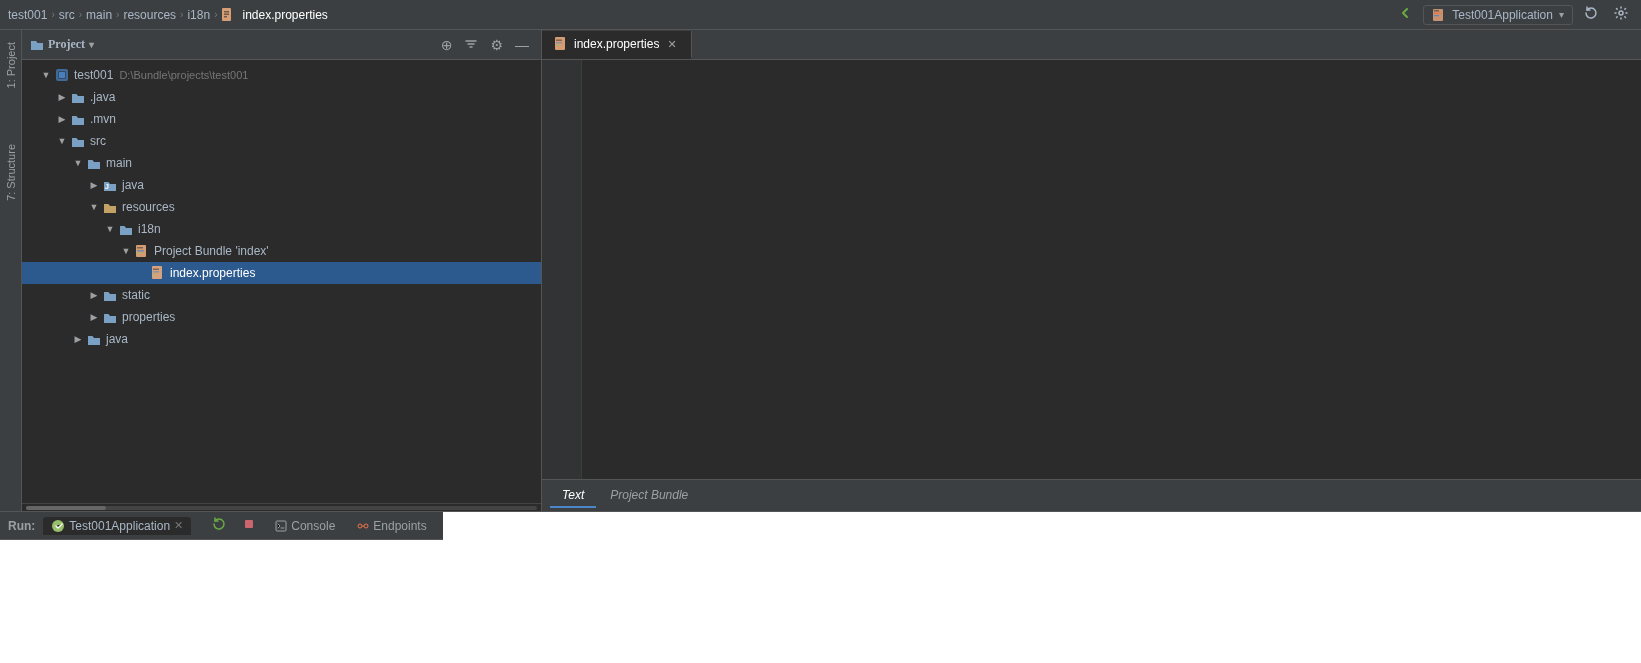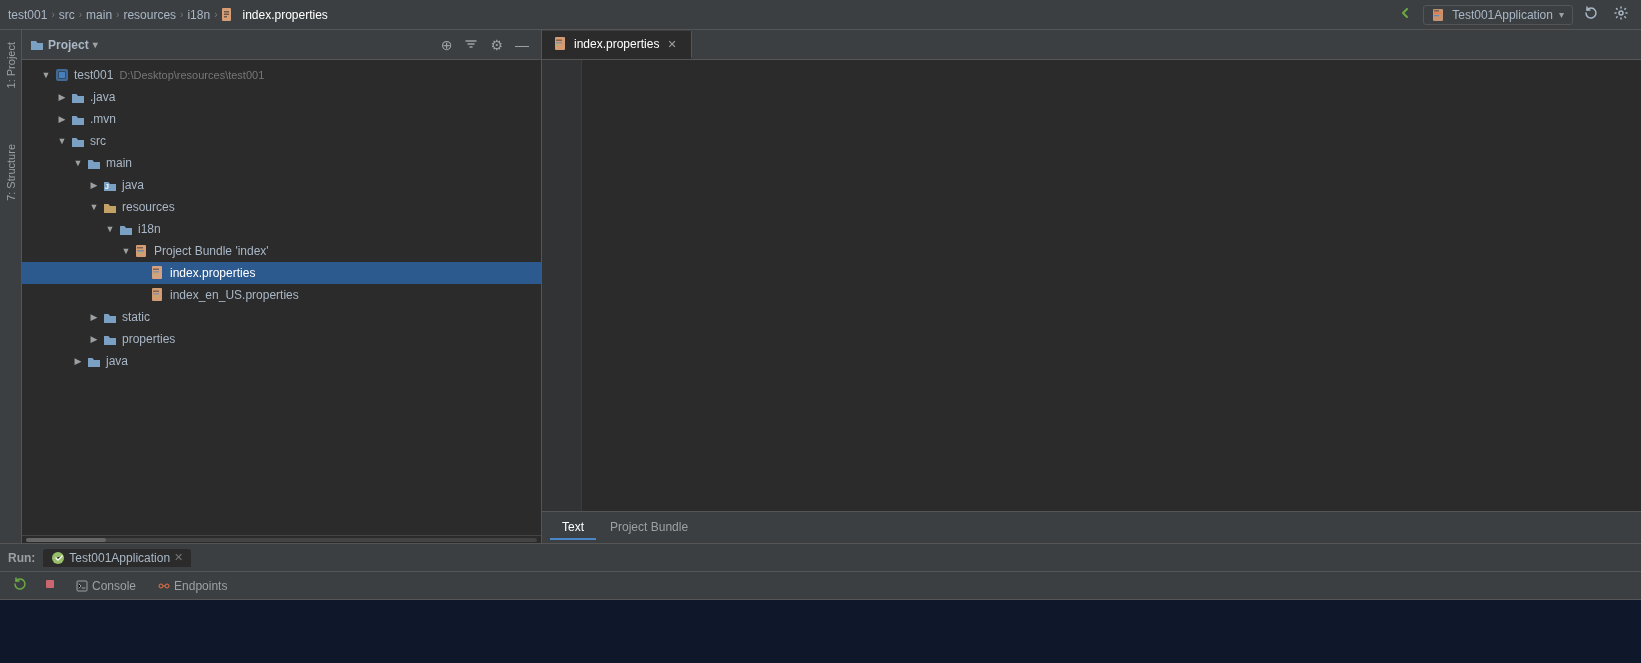--- a/index.html
+++ b/index.html
@@ -95,20 +95,21 @@
       gap: 6px;
       border-bottom: 1px solid #555;
     }
     .panel-title {
       font-size: 12px;
       color: #a9b7c6;
       font-weight: bold;
       display: flex;
       align-items: center;
       gap: 4px;
+      font-family: Liberation Serif, serif;
     }
     .panel-actions {
       margin-left: auto;
       display: flex;
       gap: 4px;
     }
     .panel-action-btn {
       background: none;
       border: none;
       color: #9da0a2;
@@ -239,39 +240,39 @@
     
     .bottom-tabs {
       height: 32px;
       background: #3c3f41;
       display: flex;
       align-items: center;
       padding: 0 8px;
       border-top: 1px solid #555;
       flex-shrink: 0;
       gap: 2px;
+      font-style: italic;
     }
     .bottom-tab {
       padding: 4px 12px;
       font-size: 12px;
       cursor: pointer;
       color: #9da0a2;
       border-bottom: 2px solid transparent;
     }
     .bottom-tab.active {
       color: #fff;
       border-bottom: 2px solid #4a86c8;
     }
 
     
     .run-panel {
-      height: 120px;
-      background: #0f172a;
-      display: flex;
-      flex-direction: column;
+      height: 152px;
+      background: #ffffff;
+      display: flex;
       border-top: 1px solid #555;
       flex-shrink: 0;
     }
     .run-header {
       background: #3c3f41;
       height: 28px;
       display: flex;
       align-items: center;
       padding: 0 8px;
       gap: 8px;
@@ -426,21 +427,21 @@
         <span class="tree-arrow">▼</span>
 
         <span class="tree-icon">
           <svg width="14" height="14" viewBox="0 0 14 14">
               <rect x="1" y="1" width="12" height="12" rx="2" fill="#4a86c8" opacity="0.7"></rect>
               <rect x="3" y="3" width="8" height="8" rx="1" fill="#2b2b2b" opacity="0.5"></rect>
               <rect x="4" y="4" width="6" height="6" rx="0.5" fill="#4a86c8" opacity="0.9"></rect>
             </svg>
         </span>
         <span class="tree-label">test001</span>
-        <span class="tree-label dim">D:\Desktop\resources\test001</span>
+        <span class="tree-label dim">D:\Bundle\projects\test001</span>
       </div>
 
       <div class="tree-item">
         <span class="tree-indent"></span>
           <span class="tree-indent"></span>
         <span class="tree-arrow">▶</span>
         <span class="tree-icon">
           <svg width="14" height="14" viewBox="0 0 14 14">
               <path d="M1 4h4.5l1.5 2H13v7H1V4z" fill="#7aa0c4"></path>
             </svg>
@@ -561,39 +562,20 @@
           <svg width="14" height="14" viewBox="0 0 14 14">
             <rect x="1" y="0" width="10" height="13" rx="1" fill="#e8a87c" opacity="0.9"></rect>
             <rect x="2" y="2.5" width="6" height="1.5" fill="#2b2b2b" opacity="0.5"></rect>
             <rect x="2" y="5" width="6" height="1.5" fill="#4a86c8" opacity="0.5"></rect>
             <rect x="2" y="7.5" width="4" height="1.5" fill="#98bf69" opacity="0.5"></rect>
           </svg>
         </span>
         <span class="tree-label" style="color:#fff">index.properties</span>
       </div>
 
-      <div class="tree-item">
-        <span class="tree-indent"></span>
-          <span class="tree-indent"></span>
-          <span class="tree-indent"></span>
-          <span class="tree-indent"></span>
-          <span class="tree-indent"></span>
-          <span class="tree-indent"></span>
-          <span class="tree-indent"></span>
-        <span class="tree-arrow"></span>
-        <span class="tree-icon">
-          <svg width="14" height="14" viewBox="0 0 14 14">
-            <rect x="1" y="0" width="10" height="13" rx="1" fill="#e8a87c" opacity="0.9"></rect>
-            <rect x="2" y="2.5" width="6" height="1.5" fill="#2b2b2b" opacity="0.5"></rect>
-            <rect x="2" y="5" width="6" height="1.5" fill="#4a86c8" opacity="0.5"></rect>
-            <rect x="2" y="7.5" width="4" height="1.5" fill="#98bf69" opacity="0.5"></rect>
-          </svg>
-        </span>
-        <span class="tree-label">index_en_US.properties</span>
-      </div>
 
 
       <div class="tree-item">
         <span class="tree-indent"></span>
           <span class="tree-indent"></span>
           <span class="tree-indent"></span>
           <span class="tree-indent"></span>
         <span class="tree-arrow">▶</span>
         <span class="tree-icon">
           <svg width="14" height="14" viewBox="0 0 14 14">

